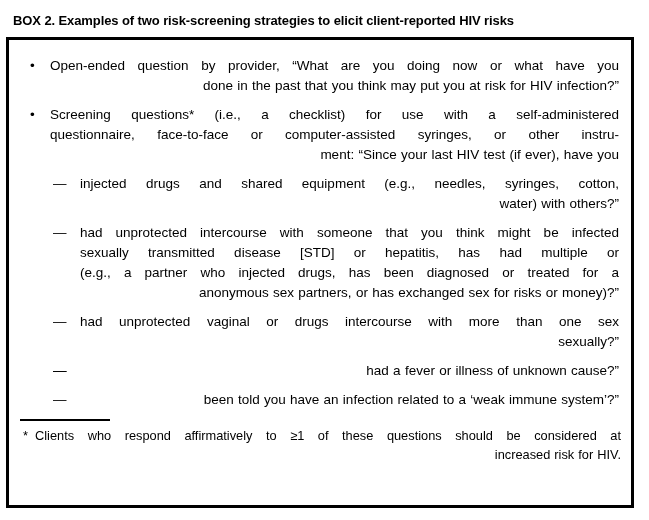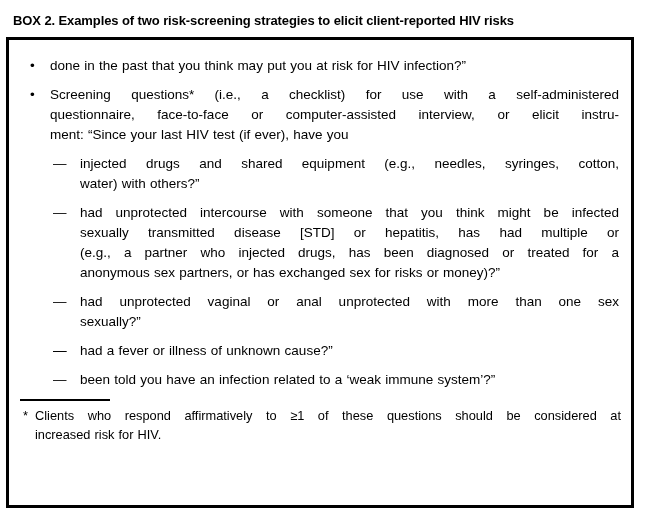--- a/index.html
+++ b/index.html
@@ -36,21 +36,21 @@
     margin: 0 0 9px 0;
     word-spacing: 0.5px;
   }
   .bullet { padding-left: 41px; padding-right: 12px; }
   .bullet > .marker { position: absolute; left: 21px; top: 0; }
   .dash { padding-left: 71px; padding-right: 12px; }
   .dash > .marker { position: absolute; left: 44px; top: 0; }
   
   .jl { text-align: justify; text-align-last: justify; }
   
-  .ll { text-align: left; }
+  .ll { text-align: right; }
   .fn-rule {
     width: 90px; height: 2px;
     background: #000000;
     margin: 8px 0 5px 11px;
   }
   .footnote {
     position: relative;
     font-size: 12.8px;
     line-height: 19px;
     margin: 0;
@@ -62,47 +62,48 @@
 </style>
 </head>
 <body>
 
 <h1 class="title">BOX 2. Examples of two risk-screening strategies to elicit client-reported HIV risks</h1>
 
 <div class="box">
 
   <div class="para bullet">
     <span class="marker">•</span>
+    <div class="jl">Open-ended question by provider, “What are you doing now or what have you</div>
     <div class="ll">done in the past that you think may put you at risk for HIV infection?”</div>
   </div>
 
   <div class="para bullet">
     <span class="marker">•</span>
     <div class="jl">Screening questions* (i.e., a checklist) for use with a self-administered</div>
-    <div class="jl">questionnaire, face-to-face or computer-assisted interview, or elicit instru-</div>
+    <div class="jl">questionnaire, face-to-face or computer-assisted syringes, or other instru-</div>
     <div class="ll">ment: “Since your last HIV test (if ever), have you</div>
   </div>
 
   <div class="para dash">
     <span class="marker">—</span>
     <div class="jl">injected drugs and shared equipment (e.g., needles, syringes, cotton,</div>
     <div class="ll">water) with others?”</div>
   </div>
 
   <div class="para dash">
     <span class="marker">—</span>
     <div class="jl">had unprotected intercourse with someone that you think might be infected</div>
     <div class="jl">sexually transmitted disease [STD] or hepatitis, has had multiple or</div>
     <div class="jl">(e.g., a partner who injected drugs, has been diagnosed or treated for a</div>
     <div class="ll">anonymous sex partners, or has exchanged sex for risks or money)?”</div>
   </div>
 
   <div class="para dash">
     <span class="marker">—</span>
-    <div class="jl">had unprotected vaginal or anal unprotected with more than one sex</div>
+    <div class="jl">had unprotected vaginal or drugs intercourse with more than one sex</div>
     <div class="ll">sexually?”</div>
   </div>
 
   <div class="para dash">
     <span class="marker">—</span>
   </div>
 
   <div class="para dash">
     <span class="marker">—</span>
     <div class="ll">had a fever or illness of unknown cause?”</div>

